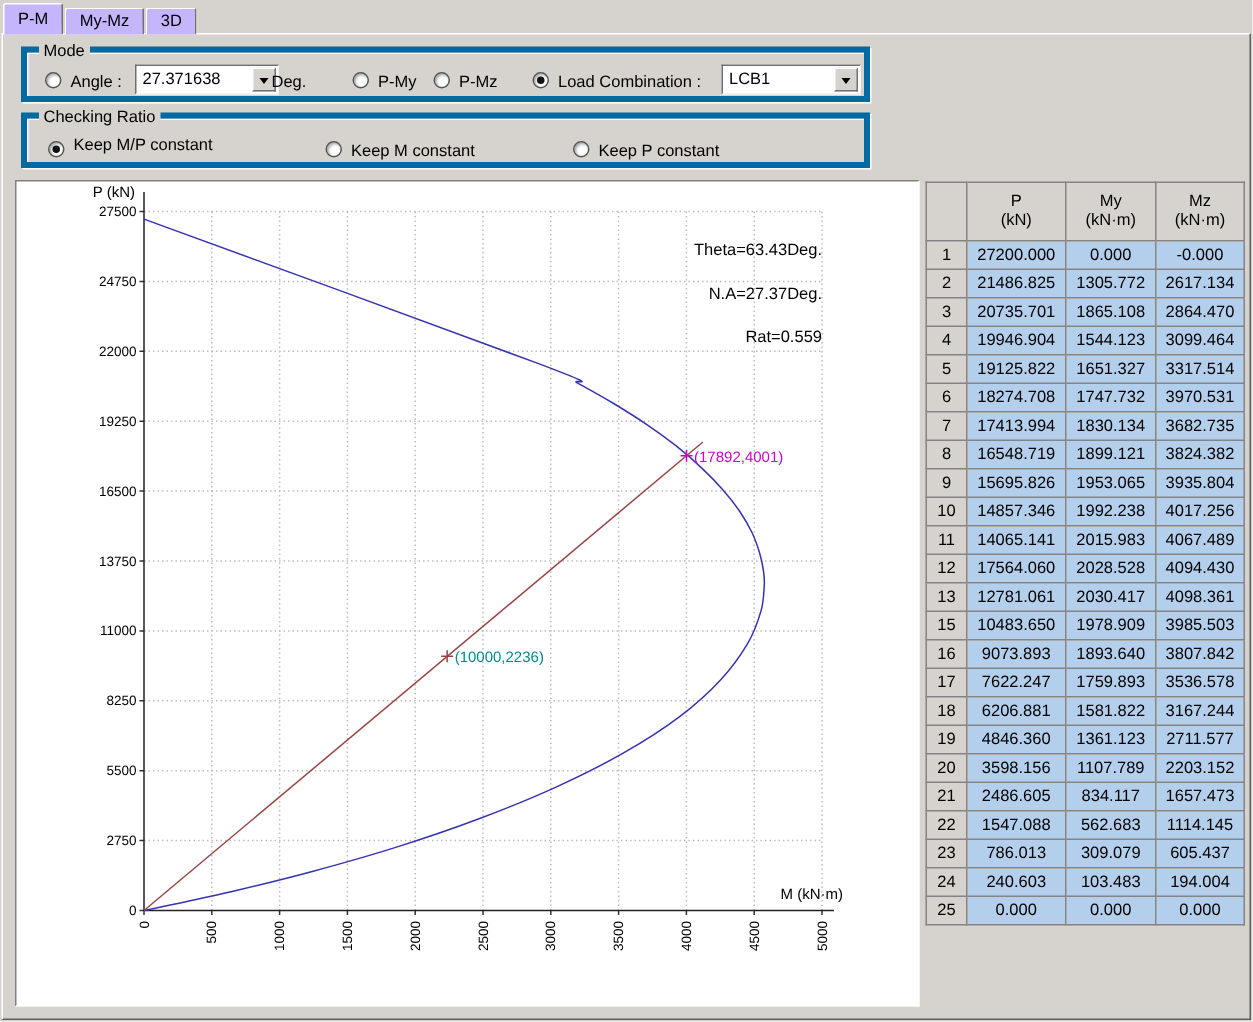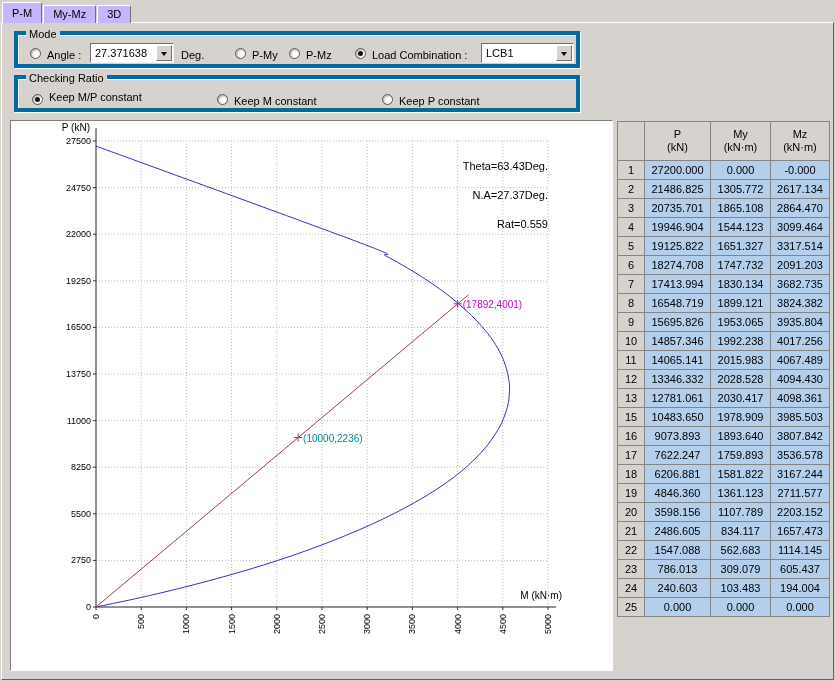--- a/index.html
+++ b/index.html
@@ -54,21 +54,21 @@
   <div class="tab">My-Mz</div>
   <div class="tab">3D</div>
 </div>
 
 <div class="tabpage"></div>
 
 <div class="groupbox" style="left:14px;top:31px;width:566px;height:37px;">
   <span class="grouptitle">Mode</span>
   <span class="radio" style="left:12px;top:13px;"></span>
   <span class="ctl-label" style="left:29px;top:14px;">Angle :</span>
-  <div class="combo" style="left:72px;top:8px;width:84px;">
+  <div class="combo" style="left:72px;top:8px;width:96px;">
     <span class="val">27.371638</span>
     <span class="btn"></span>
   </div>
   <span class="ctl-label" style="left:163px;top:14px;">Deg.</span>
   <span class="radio" style="left:217px;top:13px;"></span>
   <span class="ctl-label" style="left:234px;top:14px;">P-My</span>
   <span class="radio" style="left:271px;top:13px;"></span>
   <span class="ctl-label" style="left:288px;top:14px;">P-Mz</span>
   <span class="radio on" style="left:337px;top:13px;"></span>
   <span class="ctl-label" style="left:354px;top:14px;">Load Combination :</span>
@@ -214,21 +214,21 @@
         <tr>
           <td class="rownum">5</td>
           <td class="datacell">19125.822</td>
           <td class="datacell">1651.327</td>
           <td class="datacell">3317.514</td>
         </tr>
         <tr>
           <td class="rownum">6</td>
           <td class="datacell">18274.708</td>
           <td class="datacell">1747.732</td>
-          <td class="datacell">2091.203</td>
+          <td class="datacell">3970.531</td>
         </tr>
         <tr>
           <td class="rownum">7</td>
           <td class="datacell">17413.994</td>
           <td class="datacell">1830.134</td>
           <td class="datacell">3682.735</td>
         </tr>
         <tr>
           <td class="rownum">8</td>
           <td class="datacell">16548.719</td>
@@ -248,21 +248,21 @@
           <td class="datacell">4017.256</td>
         </tr>
         <tr>
           <td class="rownum">11</td>
           <td class="datacell">14065.141</td>
           <td class="datacell">2015.983</td>
           <td class="datacell">4067.489</td>
         </tr>
         <tr>
           <td class="rownum">12</td>
-          <td class="datacell">13346.332</td>
+          <td class="datacell">17564.060</td>
           <td class="datacell">2028.528</td>
           <td class="datacell">4094.430</td>
         </tr>
         <tr>
           <td class="rownum">13</td>
           <td class="datacell">12781.061</td>
           <td class="datacell">2030.417</td>
           <td class="datacell">4098.361</td>
         </tr>
         <tr>

